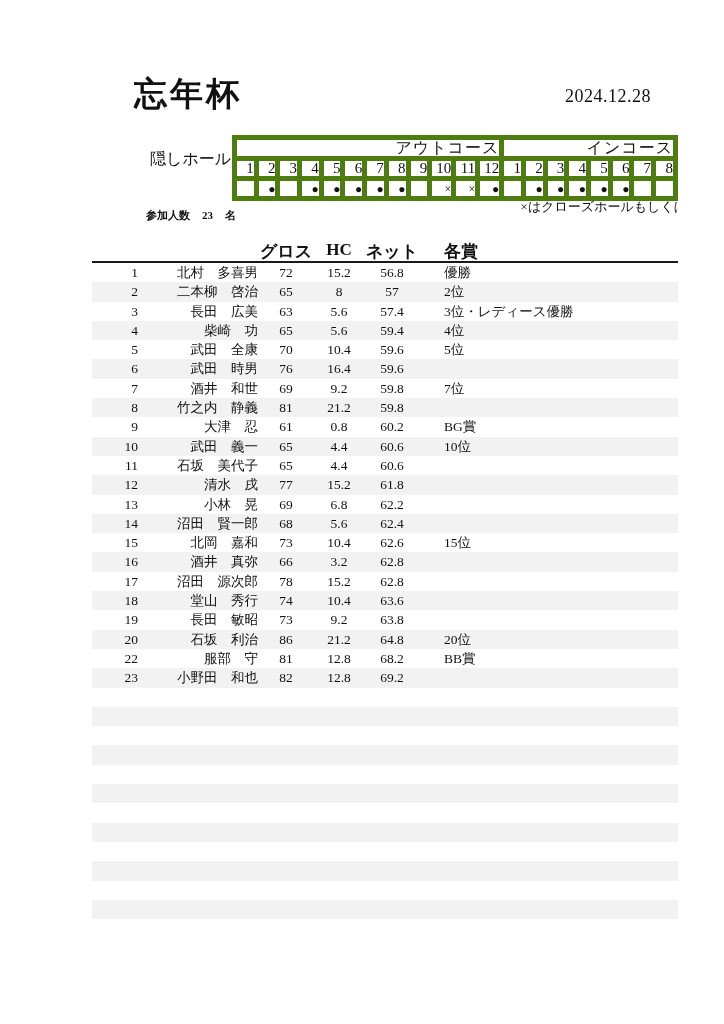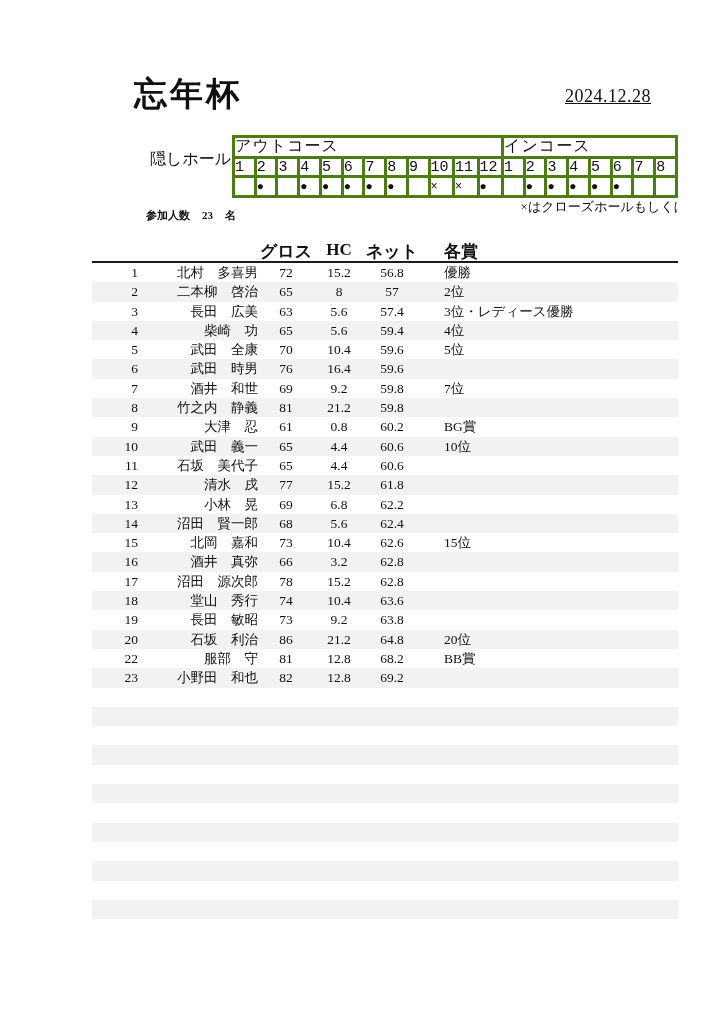--- a/index.html
+++ b/index.html
@@ -9,31 +9,31 @@
     background:#ffffff; color:#111;
     font-family:"Liberation Serif","DejaVu Serif",serif;
     overflow:hidden;
   }
   .title {
     position:absolute; left:88px; top:72px;
     font-size:33px; font-weight:700; letter-spacing:3px;
   }
   .date {
     position:absolute; left:519px; top:86px;
-    font-size:18px; letter-spacing:0.5px;text-decoration:underline;
+    font-size:18px; letter-spacing:0.5px;
   }
   .hh-label { position:absolute; left:104px; top:149px; font-size:16px; }
   .hh-table {
     position:absolute; left:186px; top:135px;
     border-collapse:collapse; table-layout:fixed;
   }
   .hh-table td {
-    border:3px solid #4d7c0f; width:26px; padding:0;
-    text-align:left; vertical-align:middle;
-    font-size:15px; line-height:1;font-family:Liberation Mono, monospace;
+    border:5px solid #4d7c0f; width:26px; padding:0;
+    text-align:right; vertical-align:middle;
+    font-size:15px; line-height:1;
   }
   .hh-section-row td { height:21px; font-size:16px; letter-spacing:1px; }
   .hh-number-row td { height:19px; }
   .hh-mark-row td { height:20px; font-size:12px; }
   .hh-note {
     position:absolute; left:186px; top:198px; width:520px;
     text-align:right; font-size:13px;
   }
   .participants { position:absolute; left:100px; top:208px; font-size:11px;font-weight:bold; }
   .participants .gap { display:inline-block; width:12px; }

